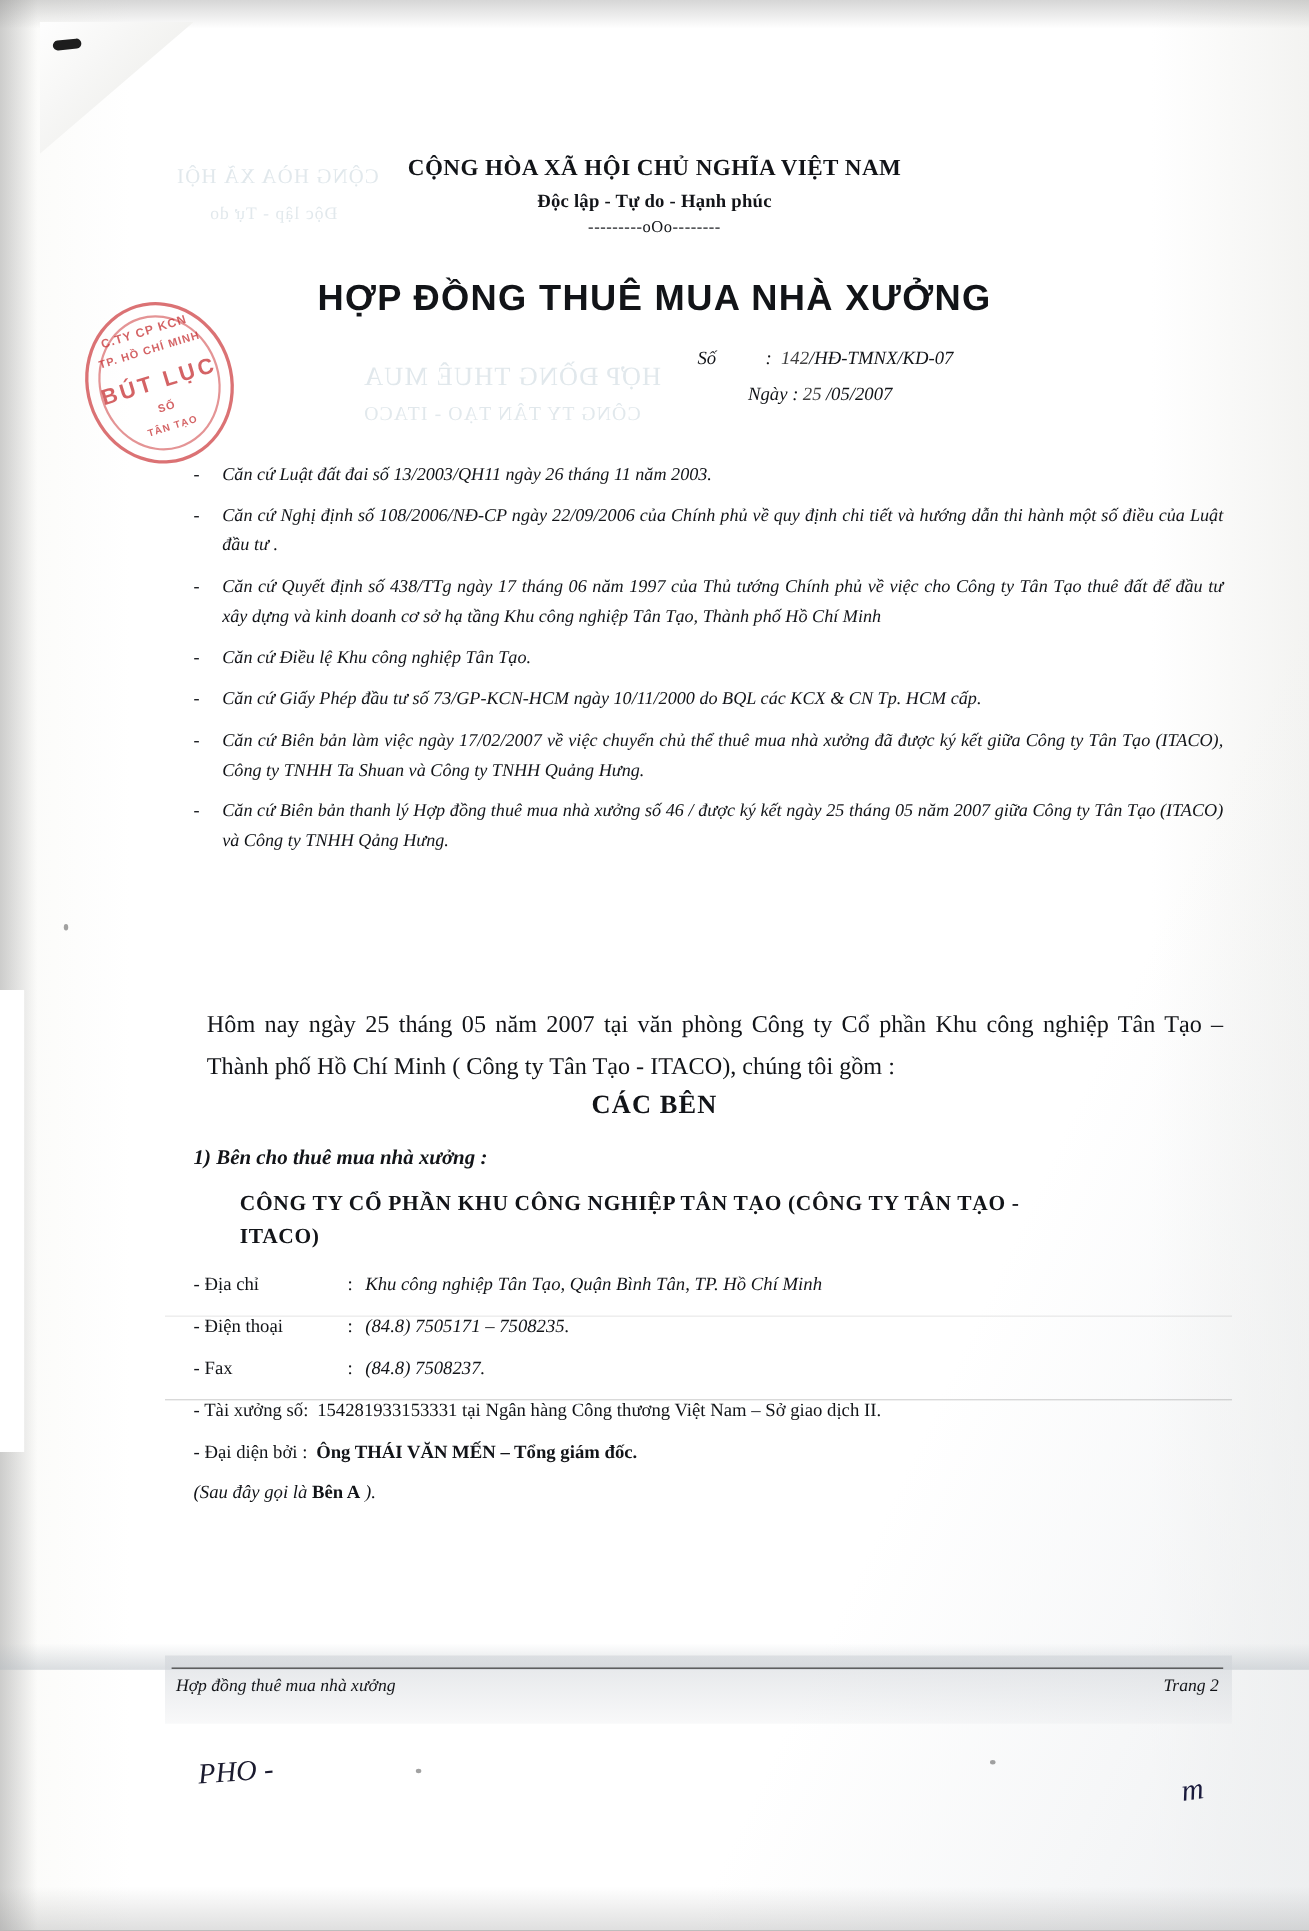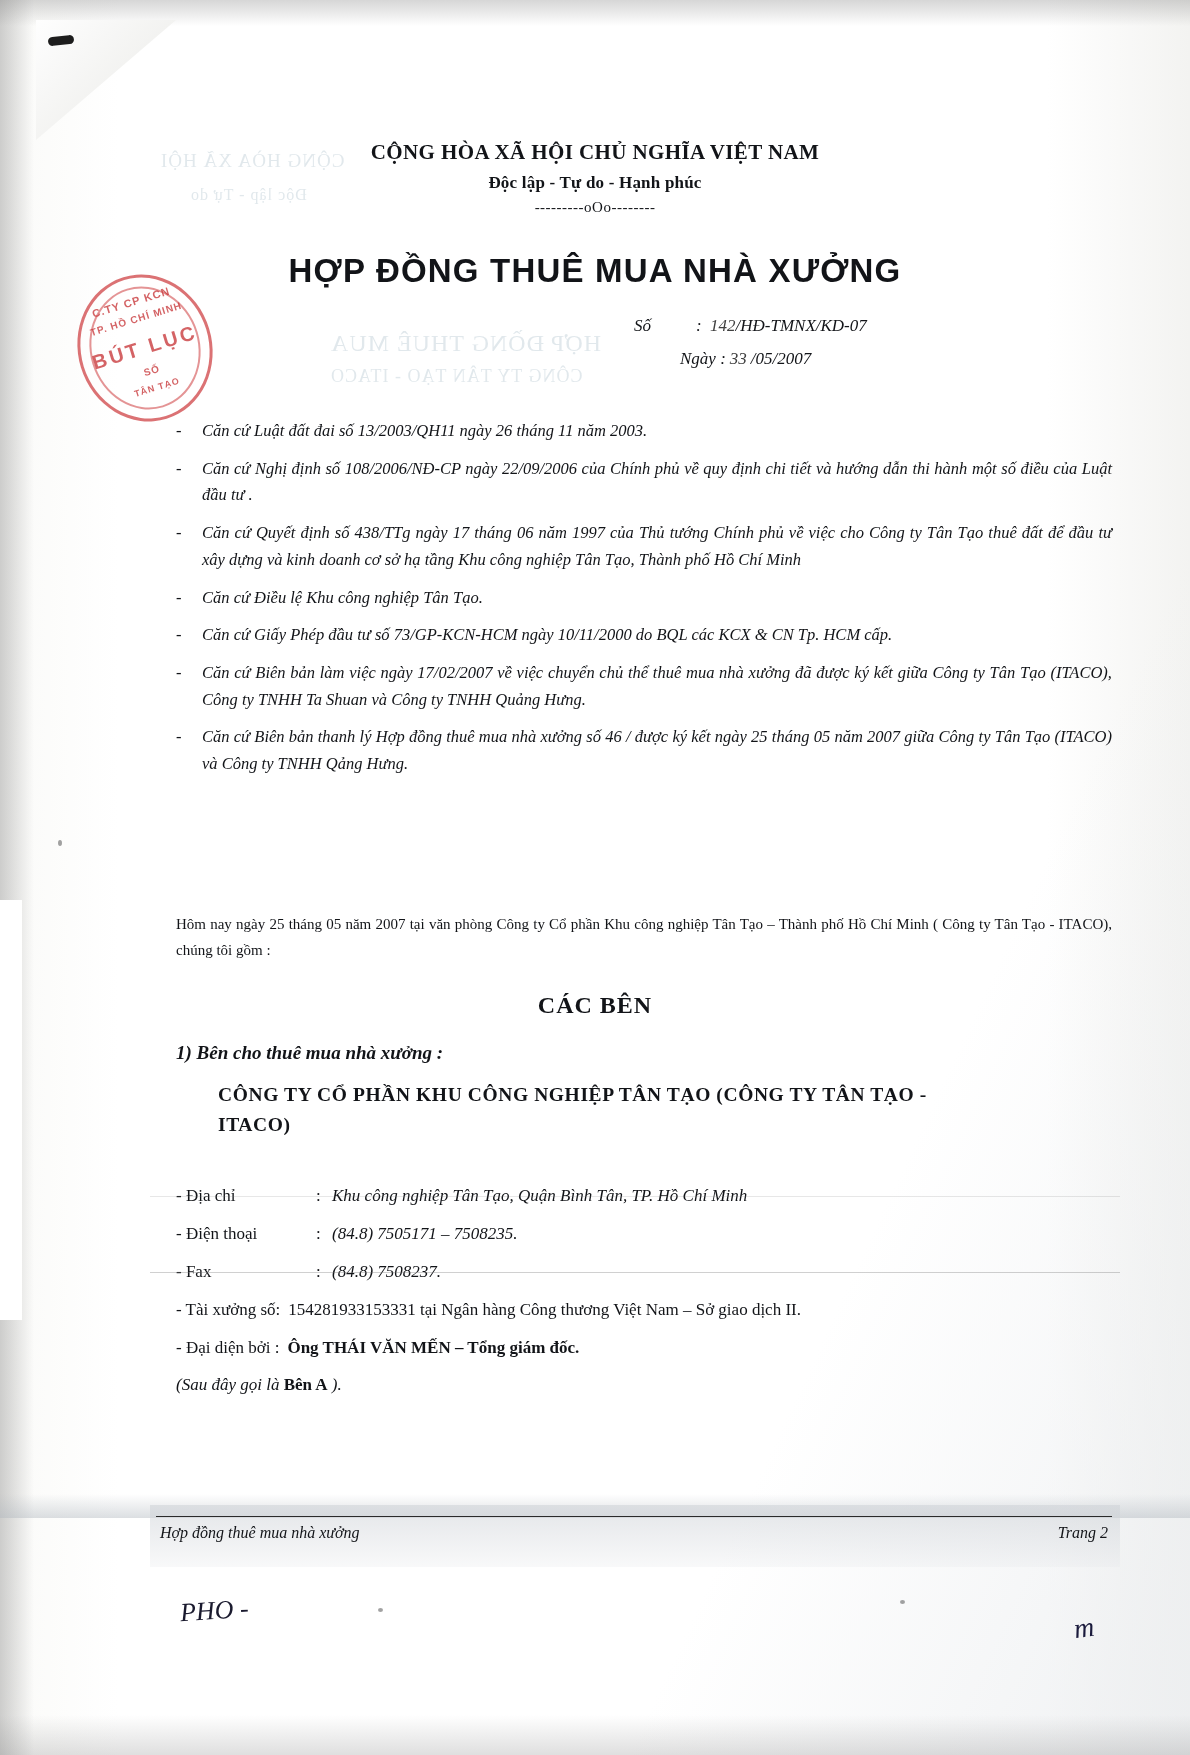--- a/index.html
+++ b/index.html
@@ -191,24 +191,24 @@
     flex: 0 0 26px;
     font-style: normal;
   }
   .recital .body {
     flex: 1;
     text-align: justify;
   }
 
   .today {
     position: absolute;
-    left: 176px;
+    left: 188px;
     right: 78px;
     top: 912px;
-    font-size: 15px;
+    font-size: 22px;
     line-height: 1.72;
     text-align: justify;
   }
   .parties-title {
     position: absolute;
     left: 0; right: 0;
     top: 992px;
     text-align: center;
     font-family: "Liberation Serif", serif;
     font-weight: bold;
@@ -230,21 +230,21 @@
     margin-top: 16px;
     margin-left: 42px;
     font-family: "Liberation Serif", serif;
     font-weight: bold;
     font-size: 19.5px;
     letter-spacing: 0.6px;
     line-height: 1.55;
   }
   .party-name .ln2 { display: block; }
   .detail-list {
-    margin-top: 44px;
+    margin-top: 16px;
   }
   .detail {
     display: flex;
     font-size: 17px;
     margin-bottom: 14px;
     line-height: 1.4;
   }
   .detail .d-label {
     width: 140px;
     flex: 0 0 140px;
@@ -383,21 +383,21 @@
 
     <div class="doc-meta">
       <div class="row">
         <span class="lbl">Số</span>
         <span class="sep">:</span>
         <span class="hand">142</span>
         <span>/HĐ-TMNX/KD-07</span>
       </div>
       <div class="row date">
         <span>Ngày :</span>
-        <span class="hand" style="padding:0 4px;">33</span>
+        <span class="hand" style="padding:0 4px;">25</span>
         <span>/05/2007</span>
       </div>
     </div>
 
     <div class="recitals">
       <div class="recital">
         <span class="dash">-</span>
         <span class="body">Căn cứ Luật đất đai số 13/2003/QH11 ngày 26 tháng 11 năm 2003.</span>
       </div>
       <div class="recital">

